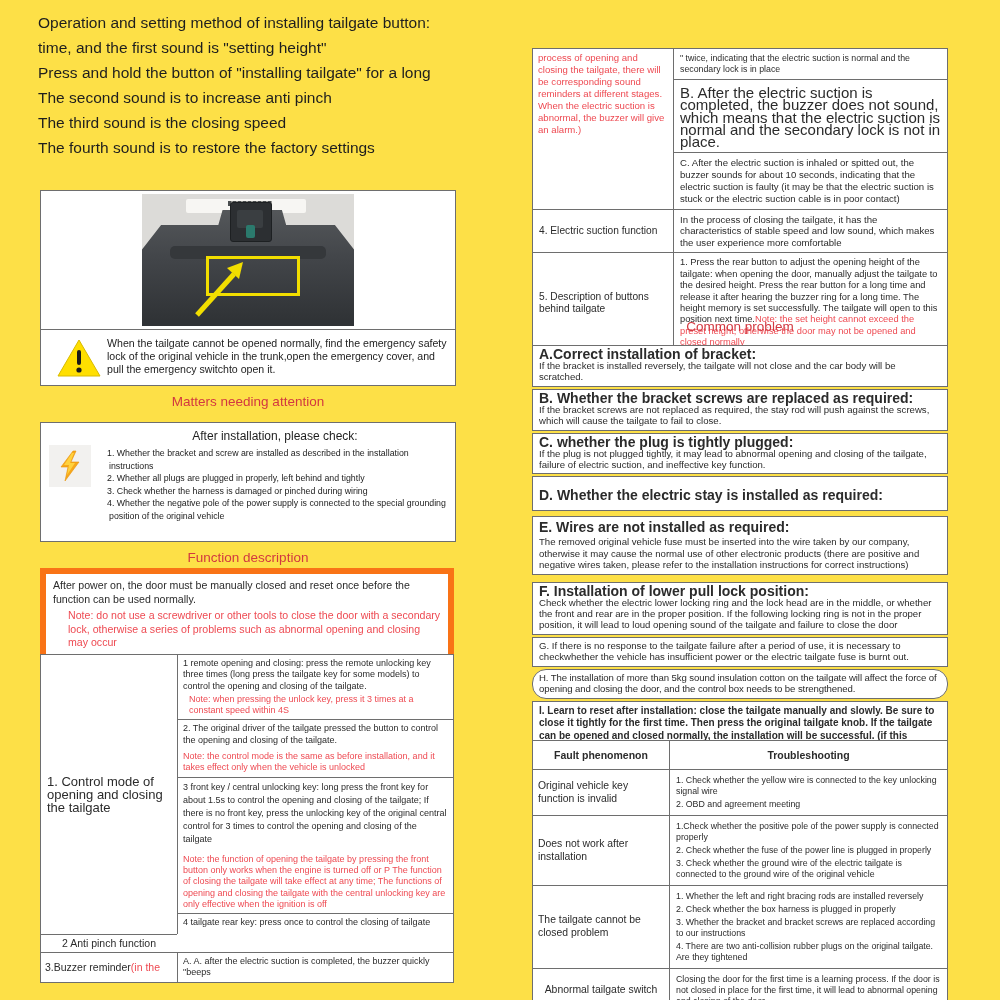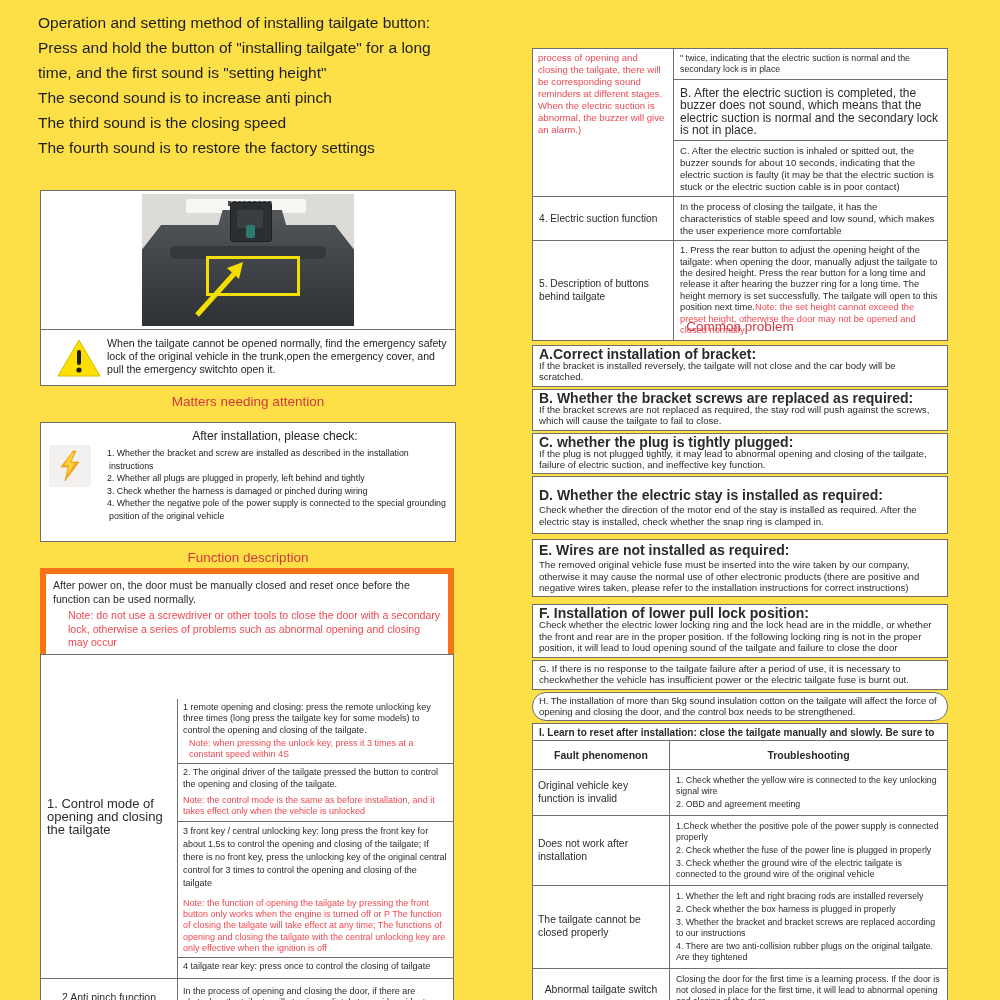--- a/index.html
+++ b/index.html
@@ -40,38 +40,38 @@
   .att-title{text-align:center;font-size:12px;color:#1e1e1e;margin-bottom:4px;}
   .att-item{font-size:8.8px;line-height:12.5px;color:#222;padding-left:8px;text-indent:-2px;}
 
   .function-box{position:absolute;left:2px;top:558px;width:414px;height:95px;border:6px solid #f97316;background:#fff;padding:0;box-sizing:border-box;}
   .fn-text{font-size:10.6px;line-height:13.5px;margin:5px 7px 2px 7px;}
   .fn-note{font-size:10.6px;line-height:13.5px;margin:3px 7px 0 22px;color:#ee4a52;}
 
   .lt{position:absolute;left:2px;top:644px;width:414px;border:1px solid #6e6e6e;display:grid;
       grid-template-columns:136px 1fr;background:#fff;box-sizing:border-box;}
   .lt-cell{border-left:1px solid #6e6e6e;border-top:1px solid #6e6e6e;padding:3px 5px;font-size:9px;line-height:11.3px;}
-  .lt-cell.first{border-top:none;margin-top:44px;}
+  .lt-cell.first{border-top:none;}
   .lt-label{grid-column:1;border-top:1px solid #6e6e6e;display:flex;align-items:center;justify-content:center;
             text-align:center;font-size:10.5px;line-height:13px;padding:2px 4px;}
   .lt-merged{grid-column:1;grid-row:1 / span 4;border-top:none;display:flex;align-items:center;
              font-size:13px;line-height:13px;padding:2px 6px;text-align:left;}
   .note{color:#ee4a52;}
   .lt .sp{display:block;margin-top:2px;}
 
   
   .col-right{position:absolute;left:532px;top:0;width:356px;height:1000px;margin-top:36px;}
 
   .tt{position:absolute;left:0;top:12px;width:416px;border:1px solid #6e6e6e;display:grid;
       grid-template-columns:140px 1fr;background:#fff;box-sizing:border-box;}
   .tt-cell{border-left:1px solid #6e6e6e;border-top:1px solid #6e6e6e;padding:4px 6px;}
   .tt-cell.first{border-top:none;}
   .tt-merged{grid-column:1;grid-row:1 / span 3;padding:3px 5px;color:#ee4a52;font-size:9.6px;line-height:12px;}
   .tt-a{font-size:8.8px;line-height:11px;min-height:22px;}
-  .tt-b{font-size:12px;line-height:12.3px;min-height:42px;padding-top:7px;}
+  .tt-b{font-size:15px;line-height:12.3px;min-height:42px;padding-top:7px;}
   .tt-c{font-size:9.6px;line-height:11.8px;min-height:38px;}
   .tt-label{grid-column:1;border-top:1px solid #6e6e6e;display:flex;align-items:center;
             font-size:10.2px;line-height:12.5px;padding:2px 6px;}
   .tt-4{font-size:9.6px;line-height:11.6px;min-height:28px;}
   .tt-5{font-size:9.3px;line-height:11.4px;}
 
   .h-common{position:absolute;left:0;top:283px;width:416px;text-align:center;font-size:13.5px;color:#d23840;}
 
   .problems{position:absolute;left:0;top:309px;width:416px;}
   .prob{border:1px solid #6e6e6e;background:#fff;padding:2px 6px 3px 6px;font-size:9.6px;line-height:11.4px;box-sizing:border-box;}
@@ -95,22 +95,22 @@
 </style>
 </head>
 <body>
 
 <div class="page">
 
   <section class="col-left">
 
     <div class="intro">
       <div>Operation and setting method of installing tailgate button:</div>
+      <div>time, and the first sound is "setting height"</div>
       <div>Press and hold the button of "installing tailgate" for a long</div>
-      <div>time, and the first sound is "setting height"</div>
       <div>The second sound is to increase anti pinch</div>
       <div>The third sound is the closing speed</div>
       <div>The fourth sound is to restore the factory settings</div>
     </div>
 
     <div class="media-box">
       <div class="photo-wrap">
         <div class="photo">
           <div class="ph-white-band"></div>
           <div class="ph-vent"></div>
@@ -175,23 +175,20 @@
       </div>
       <div class="lt-cell" style="min-height:110px;">
         <span style="display:block;line-height:13px;">3 front key / central unlocking key: long press the front key for about 1.5s to control the opening and closing of the tailgate; If there is no front key, press the unlocking key of the original central control for 3 times to control the opening and closing of the tailgate</span>
         <span class="note sp" style="margin-top:8px;">Note: the function of opening the tailgate by pressing the front button only works when the engine is turned off or P The function of closing the tailgate will take effect at any time; The functions of opening and closing the tailgate with the central unlocking key are only effective when the ignition is off</span>
       </div>
       <div class="lt-cell" style="min-height:14px;">
         <span>4 tailgate rear key: press once to control the closing of tailgate</span>
       </div>
 
       <div class="lt-label" style="border-left:none;">2 Anti pinch function</div>
-      <div class="lt-cell" style="min-height:30px;display:flex;align-items:center;">
-        <span>In the process of opening and closing the door, if there are obstacles, the tailgate will stop immediately to avoid accidents</span>
-      </div>
 
       <div class="lt-label" style="border-left:none;justify-content:flex-start;text-align:left;">
         <span><span>3.Buzzer reminder</span><span class="note">(in the</span></span>
       </div>
       <div class="lt-cell" style="min-height:18px;display:flex;align-items:center;">
         <span>A. A. after the electric suction is completed, the buzzer quickly "beeps</span>
       </div>
     </div>
   </section>
 
@@ -223,21 +220,20 @@
       <div class="prob">
         <div class="t">B. Whether the bracket screws are replaced as required:</div>
         <div>If the bracket screws are not replaced as required, the stay rod will push against the screws, which will cause the tailgate to fail to close.</div>
       </div>
       <div class="prob">
         <div class="t">C. whether the plug is tightly plugged:</div>
         <div>If the plug is not plugged tightly, it may lead to abnormal opening and closing of the tailgate, failure of electric suction, and ineffective key function.</div>
       </div>
       <div class="prob" style="padding-top:12px;padding-bottom:6px;">
         <div class="t" style="margin-bottom:3px;">D. Whether the electric stay is installed as required:</div>
-        <div>Check whether the direction of the motor end of the stay is installed as required. After the electric stay is installed, check whether the snap ring is clamped in.</div>
       </div>
       <div class="prob mt5" style="padding-top:4px;">
         <div class="t" style="margin-bottom:3px;">E. Wires are not installed as required:</div>
         <div>The removed original vehicle fuse must be inserted into the wire taken by our company, otherwise it may cause the normal use of other electronic products (there are positive and negative wires taken, please refer to the installation instructions for correct instructions)</div>
       </div>
       <div class="prob mt7">
         <div class="t">F. Installation of lower pull lock position:</div>
         <div>Check whether the electric lower locking ring and the lock head are in the middle, or whether the front and rear are in the proper position. If the following locking ring is not in the proper position, it will lead to loud opening sound of the tailgate and failure to close the door</div>
       </div>
       <div class="prob">
@@ -261,21 +257,21 @@
         <div>2. OBD and agreement meeting</div>
       </div>
 
       <div class="ft-fault" style="border-left:none;">Does not work after installation</div>
       <div class="ft-cell ft-steps">
         <div>1.Check whether the positive pole of the power supply is connected properly</div>
         <div>2. Check whether the fuse of the power line is plugged in properly</div>
         <div>3. Check whether the ground wire of the electric tailgate is connected to the ground wire of the original vehicle</div>
       </div>
 
-      <div class="ft-fault" style="border-left:none;">The tailgate cannot be closed properly</div>
+      <div class="ft-fault" style="border-left:none;">The tailgate cannot be closed problem</div>
       <div class="ft-cell ft-steps">
         <div>1. Whether the left and right bracing rods are installed reversely</div>
         <div>2. Check whether the box harness is plugged in properly</div>
         <div>3. Whether the bracket and bracket screws are replaced according to our instructions</div>
         <div>4. There are two anti-collision rubber plugs on the original tailgate. Are they tightened</div>
       </div>
 
       <div class="ft-fault ctr" style="border-left:none;">Abnormal tailgate switch</div>
       <div class="ft-cell ft-steps" style="display:flex;align-items:center;">
         <div>Closing the door for the first time is a learning process. If the door is not closed in place for the first time, it will lead to abnormal opening and closing of the door</div>

